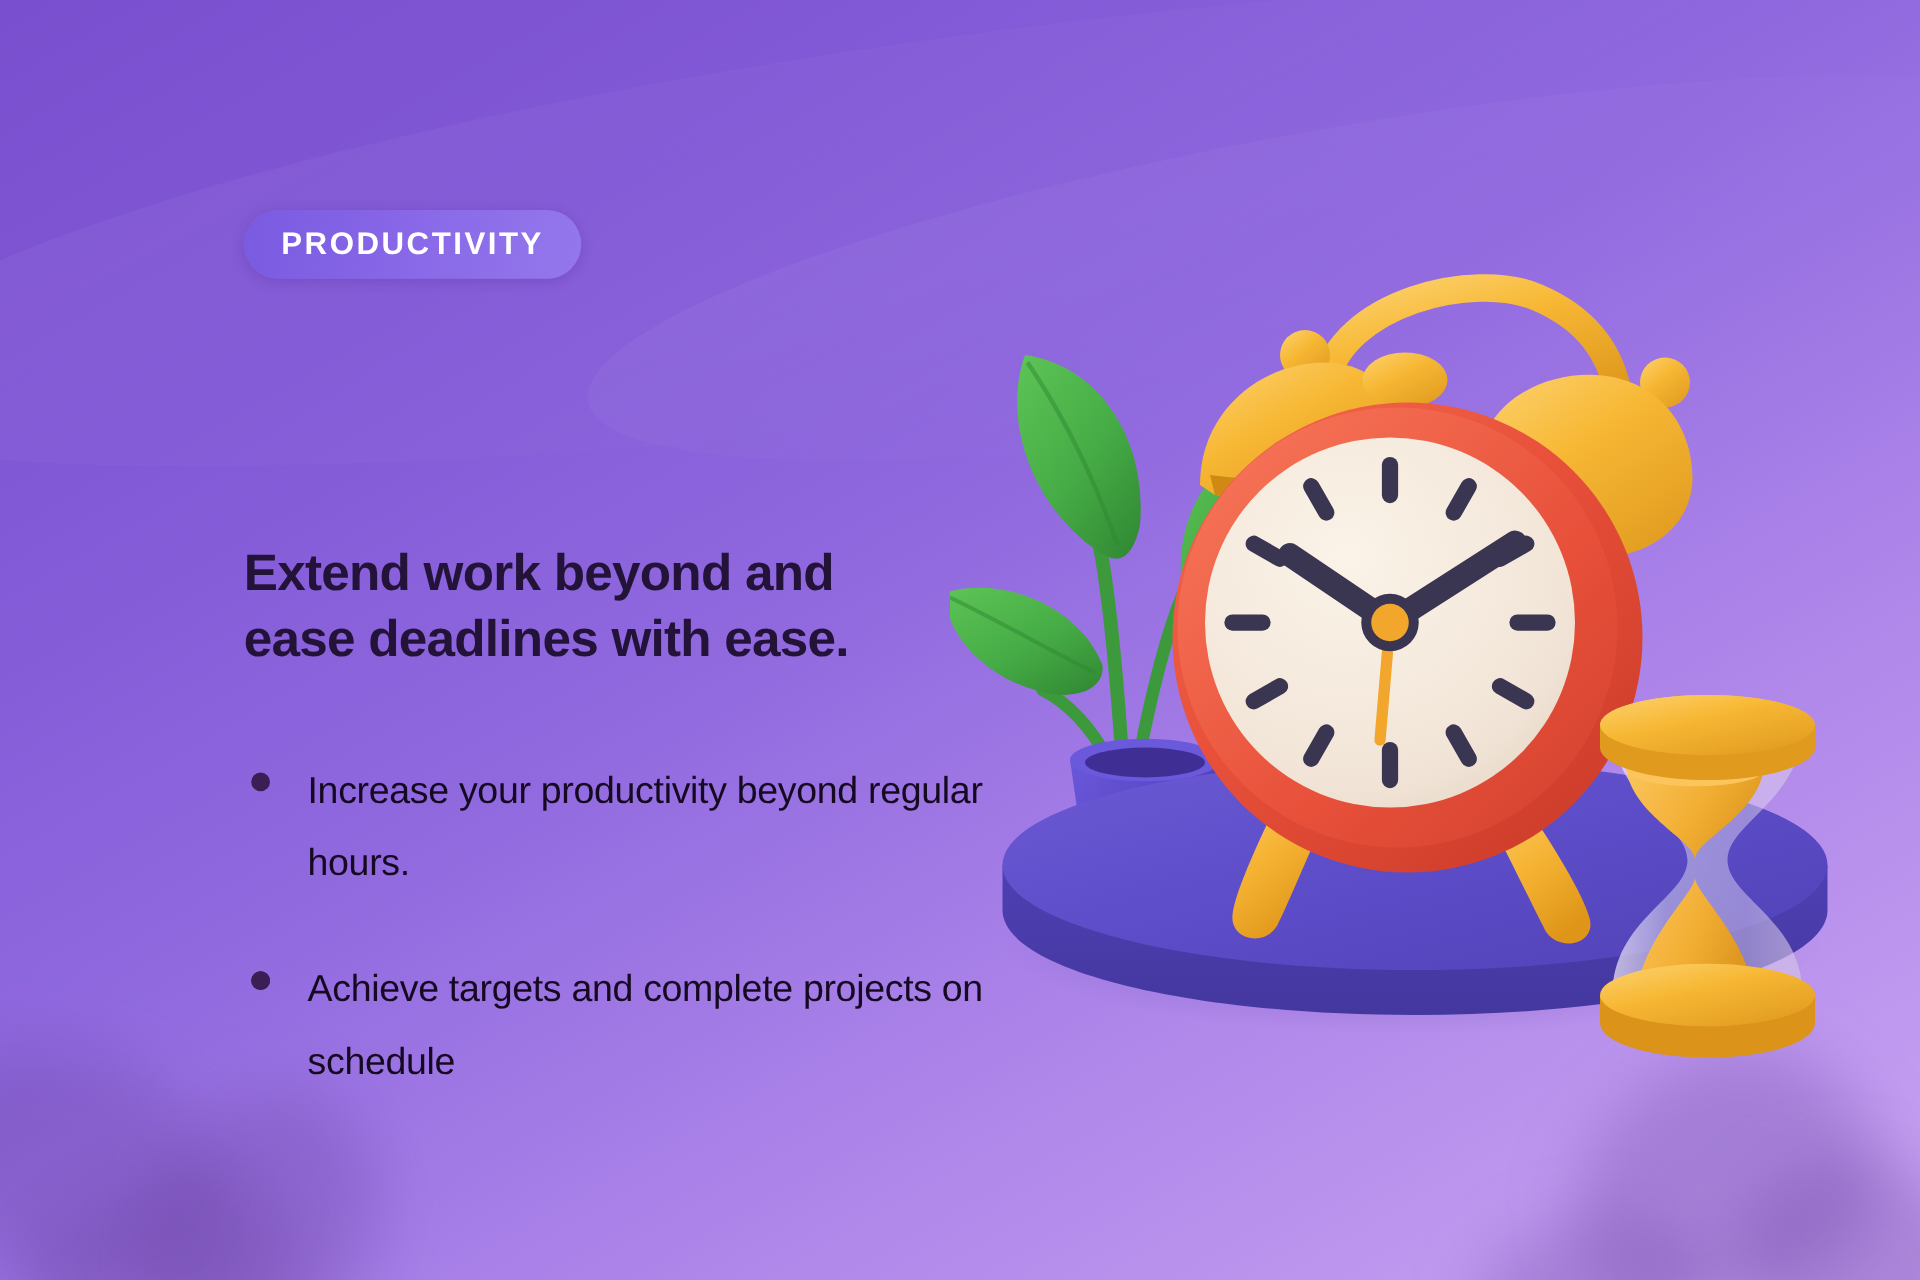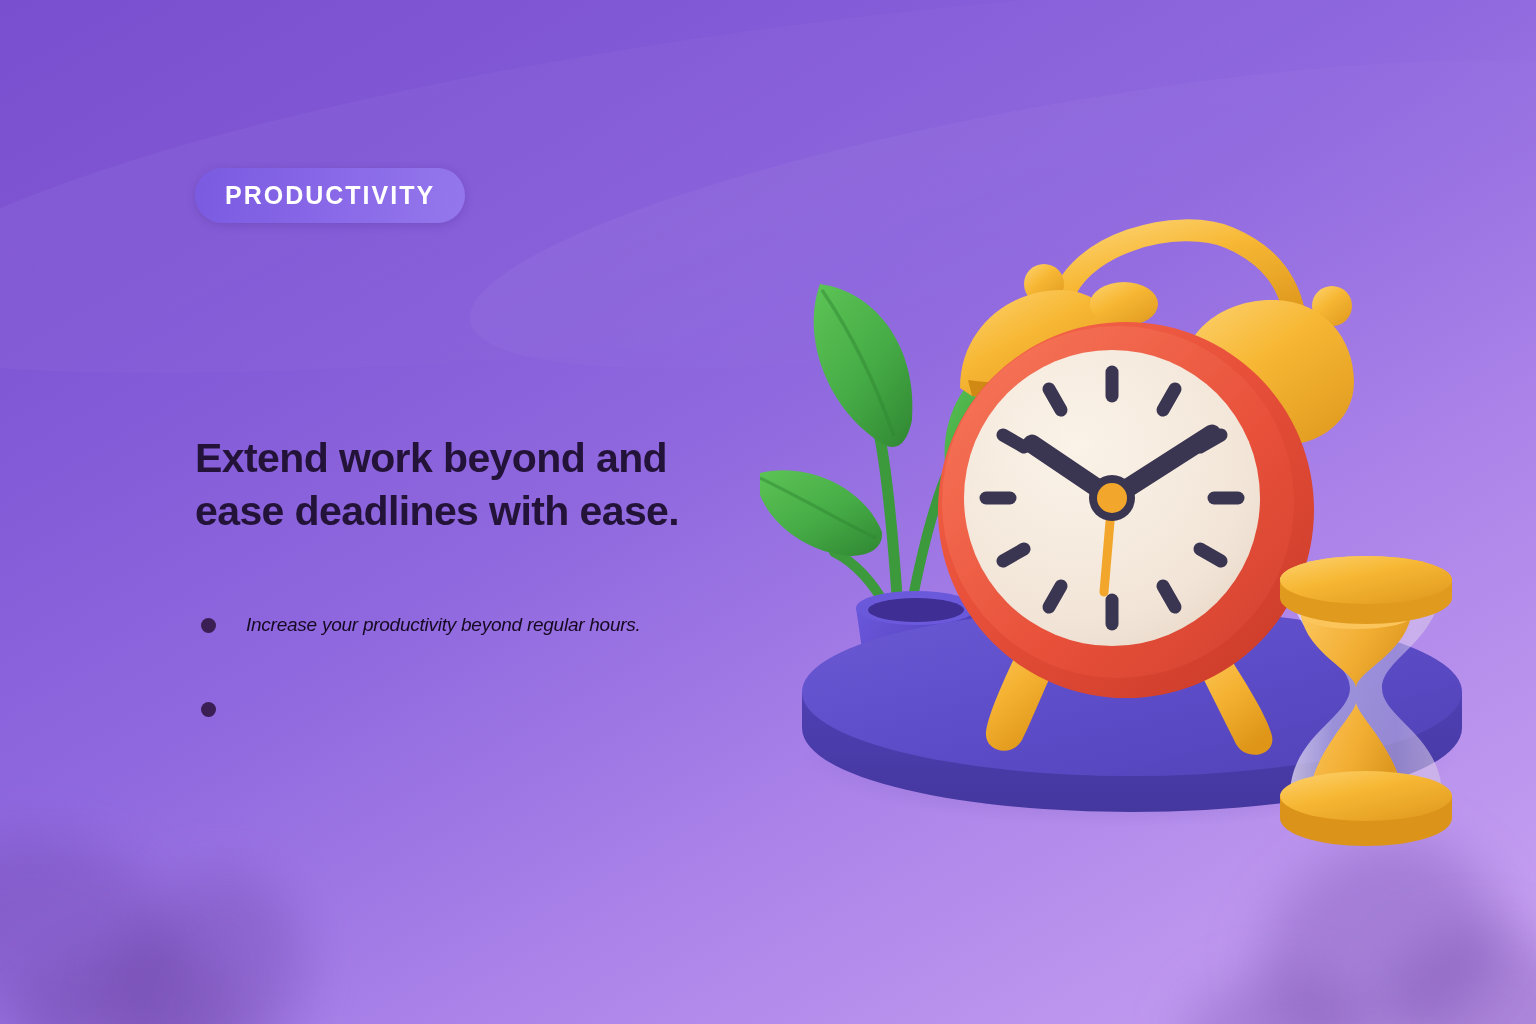--- a/index.html
+++ b/index.html
@@ -119,24 +119,23 @@
     margin: 0;
     padding: 0;
     list-style: none;
     width: 600px;
   }
   .bullet {
     position: relative;
     padding-left: 48px;
     margin-bottom: 43px;
     color: #160A22;
-    font-size: 19px;
-    line-height: 41px;
+    font-size: 30px;
+    line-height: 58px;
     letter-spacing: -0.25px;
-    font-style: italic;
   }
   .bullet:last-child { margin-bottom: 0; }
   .dot {
     position: absolute;
     left: 3px;
     top: 14px;
     width: 15px;
     height: 15px;
     border-radius: 50%;
     background: #3A1E54;
@@ -177,20 +176,24 @@
       <span>ease deadlines with ease.</span>
     </p>
 
     <ul class="bullets">
       <li class="bullet">
         <span class="dot"></span>
         <span>Increase your productivity beyond regular hours.</span>
       </li>
       <li class="bullet">
         <span class="dot"></span>
+      </li>
+      <li class="bullet">
+        <span class="dot"></span>
+        <span>Achieve targets and complete projects on schedule</span>
       </li>
     </ul>
   </div>
 
   <div class="illo">
     <svg viewBox="0 0 760 700" xmlns="http://www.w3.org/2000/svg">
       <defs>
         <linearGradient id="gPodTop" x1="0" y1="0" x2="1" y2="1">
           <stop offset="0%" stop-color="#6B5AD4"></stop>
           <stop offset="55%" stop-color="#5B4BC6"></stop>

